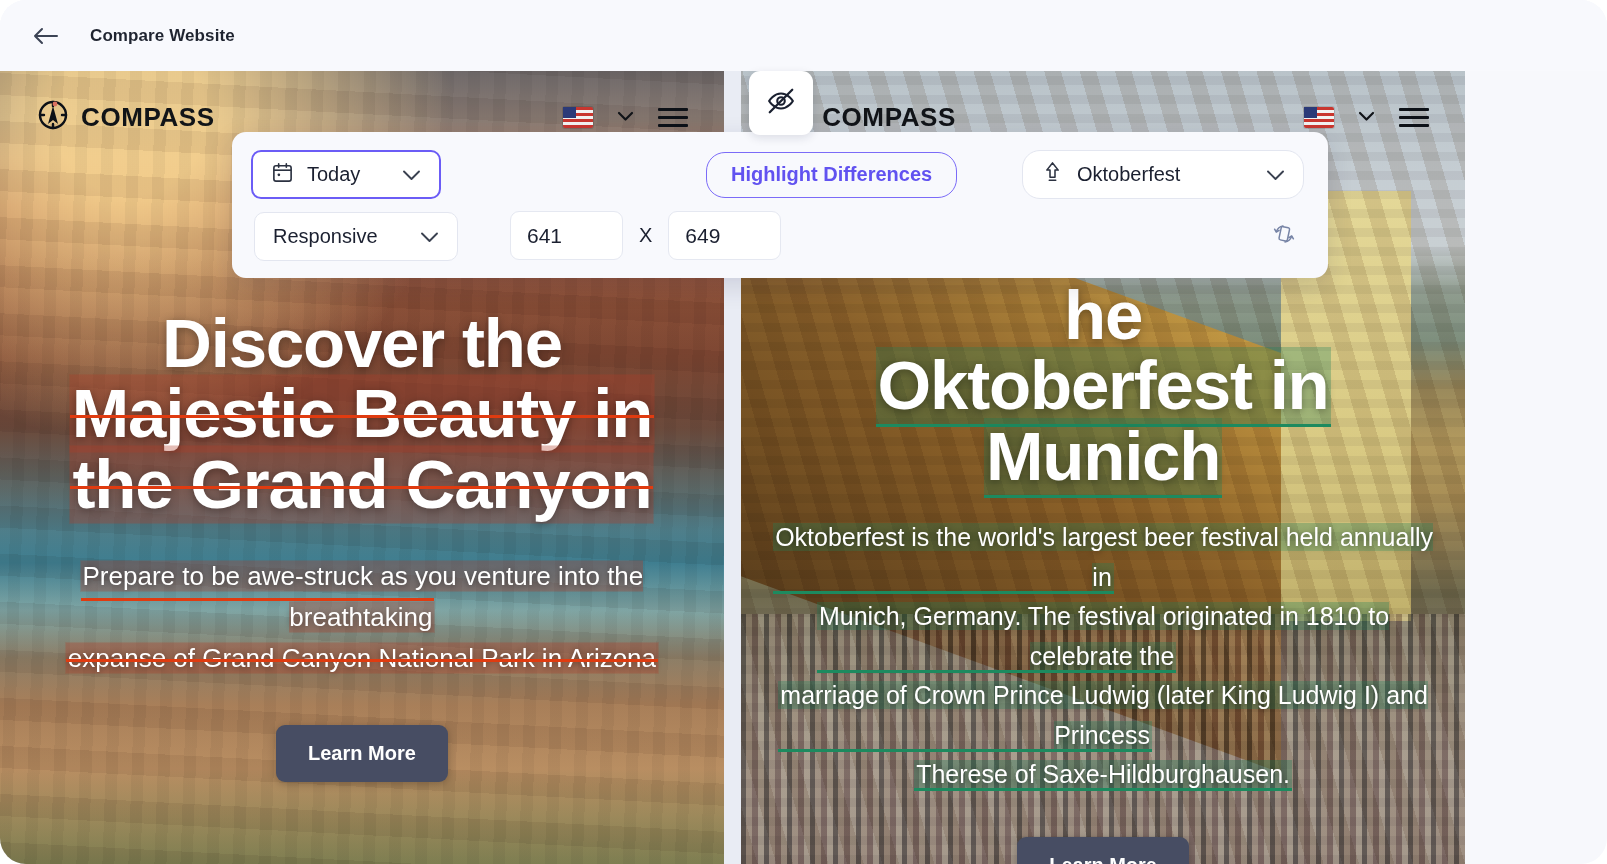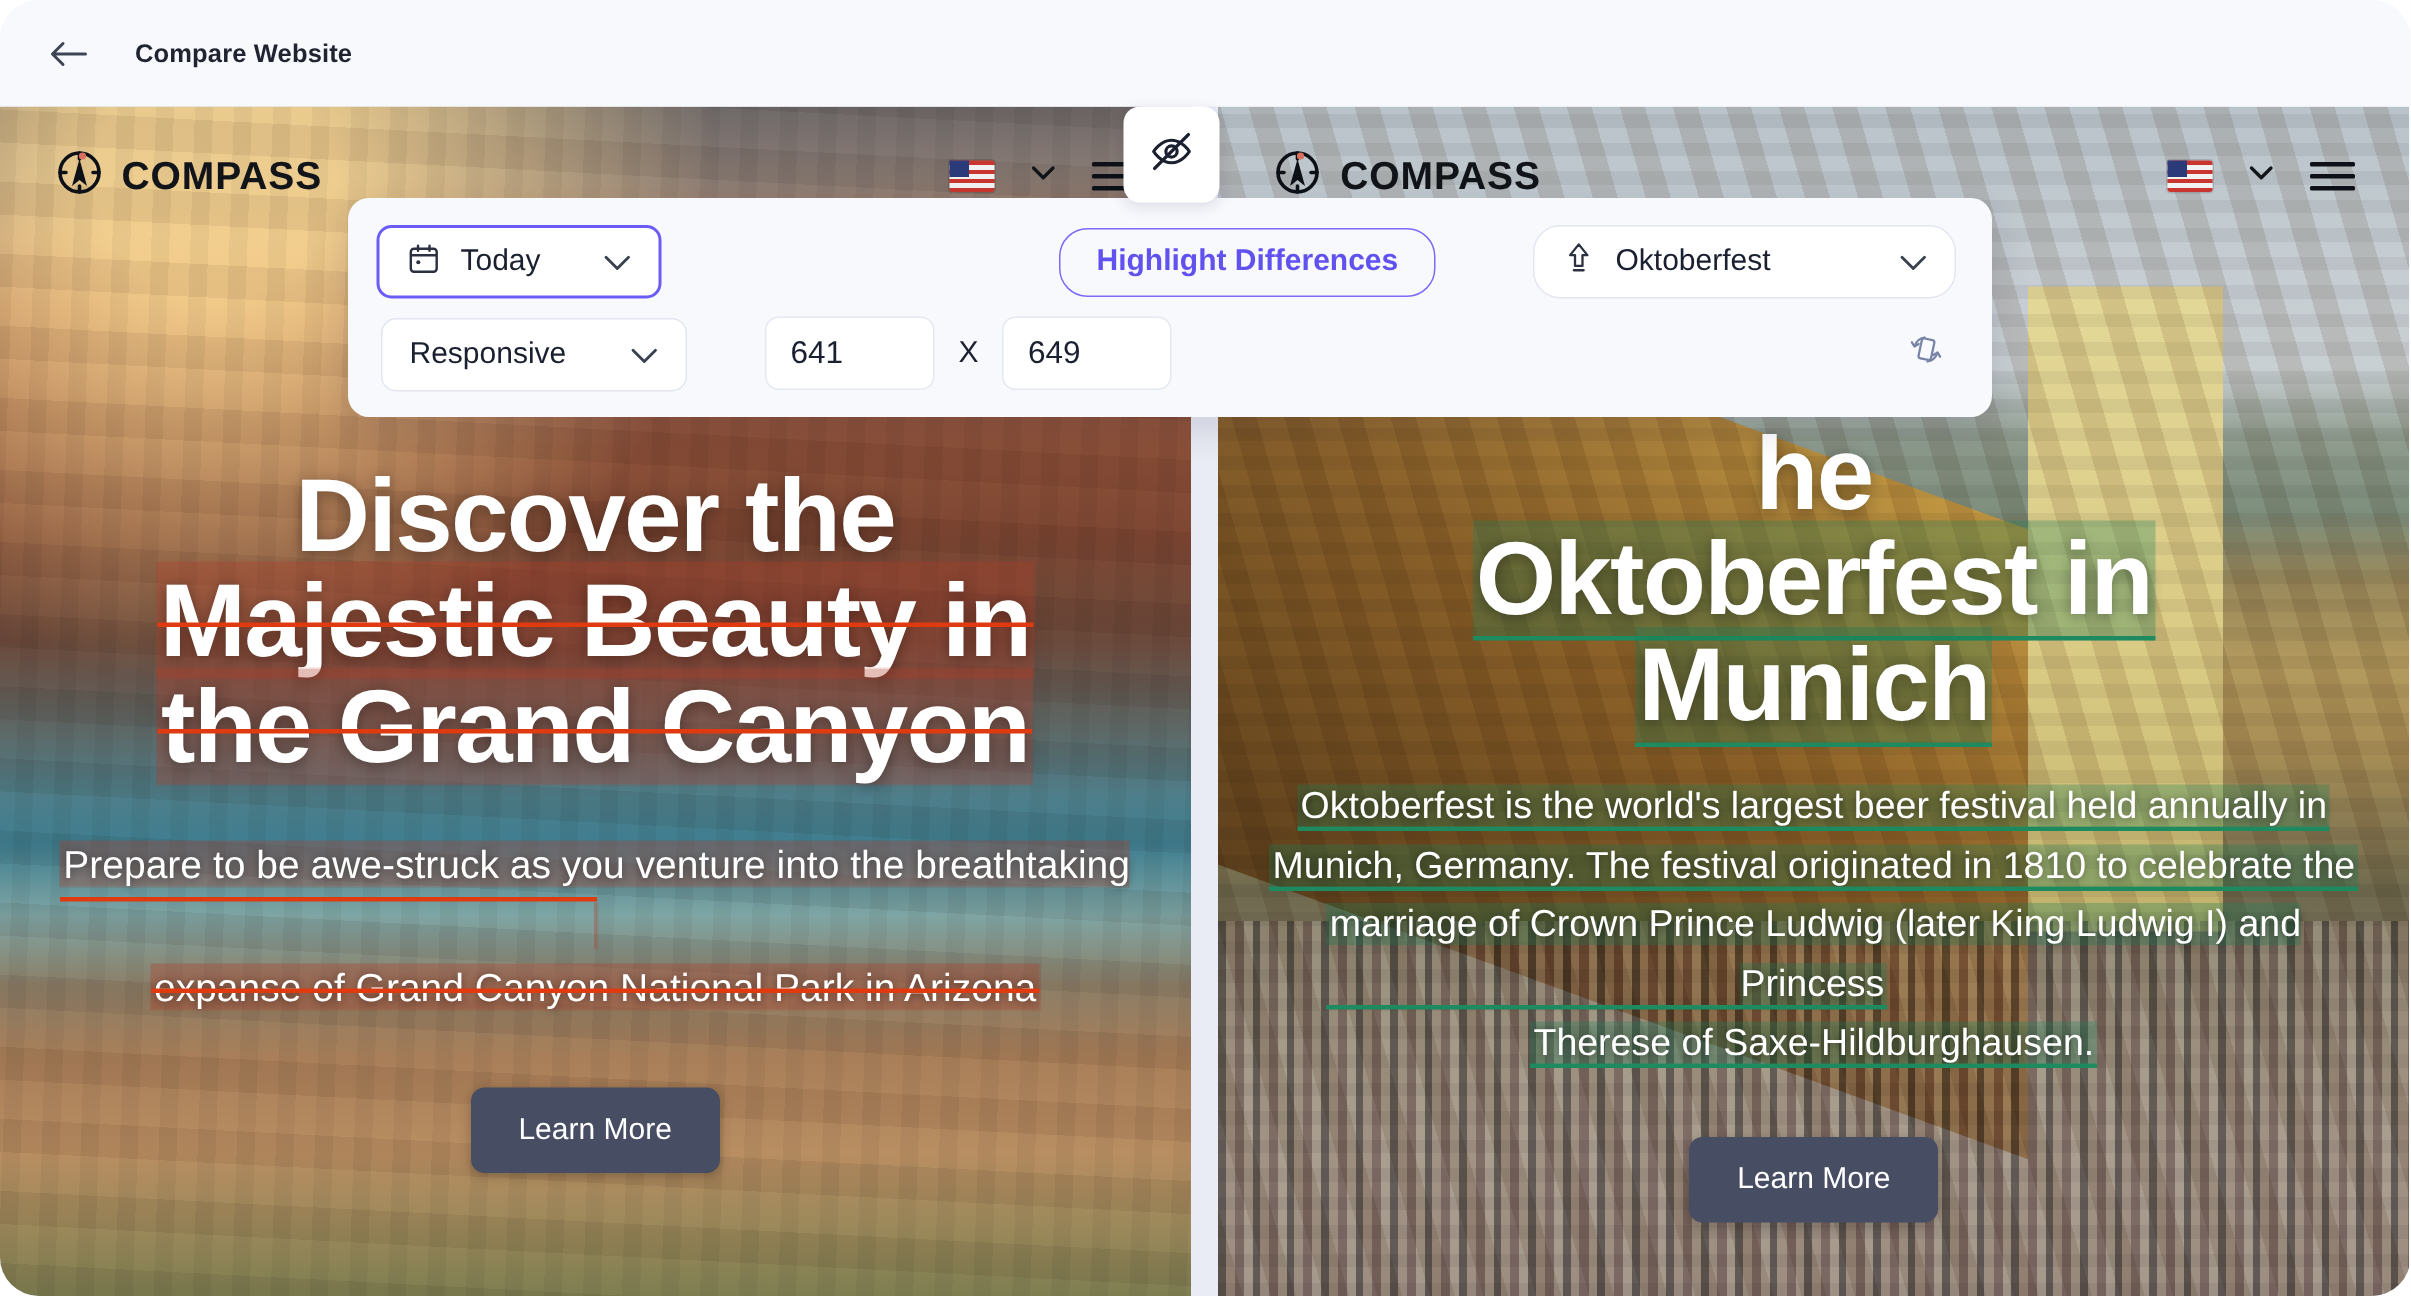--- a/index.html
+++ b/index.html
@@ -35,21 +35,21 @@
   }
   .back-btn svg { display: block; }
   .topbar-title {
     font-size: 17px; font-weight: bold; color: #1f2430;
     margin-left: 22px; letter-spacing: .1px;
   }
 
   
   .stage {
     position: absolute; top: 71px; left: 0;
-    width: 1606px; height: 793px;
+    width: 1465px; height: 793px;
     background: #e9ecf4;
     display: flex;
   }
   .pane { position: relative; height: 793px; overflow: hidden; }
   .pane-left  { width: 794px; }
   .pane-gap   { width: 19px; background:#e9ecf4; height:793px; }
   .pane-right { width: 794px; }
 
   
   .bg { position: absolute; inset: 0; }
@@ -131,21 +131,21 @@
 
   
   .hero { position:absolute; left:0; right:0; top:0; z-index:5; text-align:center; }
   .hero-title {
     font-weight: bold; color:#ffffff; line-height: 1.02;
     text-shadow: 0 2px 10px rgba(0,0,0,.35);
   }
   .hero-sub { color:#ffffff; text-shadow: 0 1px 6px rgba(0,0,0,.45); }
   .learn-btn {
     display:inline-block; background:#474d63; color:#ffffff;
-    font-weight:normal; border-radius:9px; cursor:pointer;
+    font-weight:bold; border-radius:9px; cursor:pointer;
     box-shadow: 0 2px 8px rgba(0,0,0,.25);
   }
 
   
   .hero-left { top: 238px; padding: 0 40px; }
   .hero-left .hero-title { font-size: 69px; letter-spacing:-1.2px; }
   .hero-left .hero-sub { font-size: 26px; line-height: 1.58; margin-top: 36px; }
   .hero-left .learn-btn { font-size: 20px; padding: 17px 32px; margin-top: 46px; }
 
   

